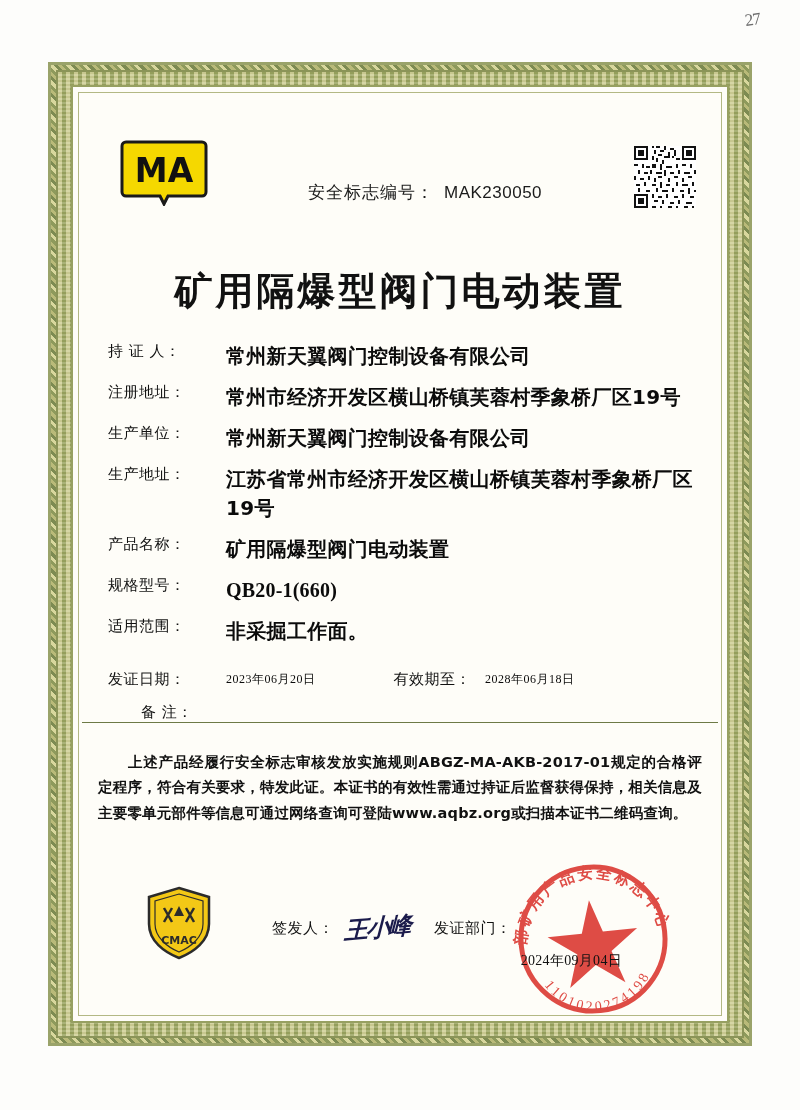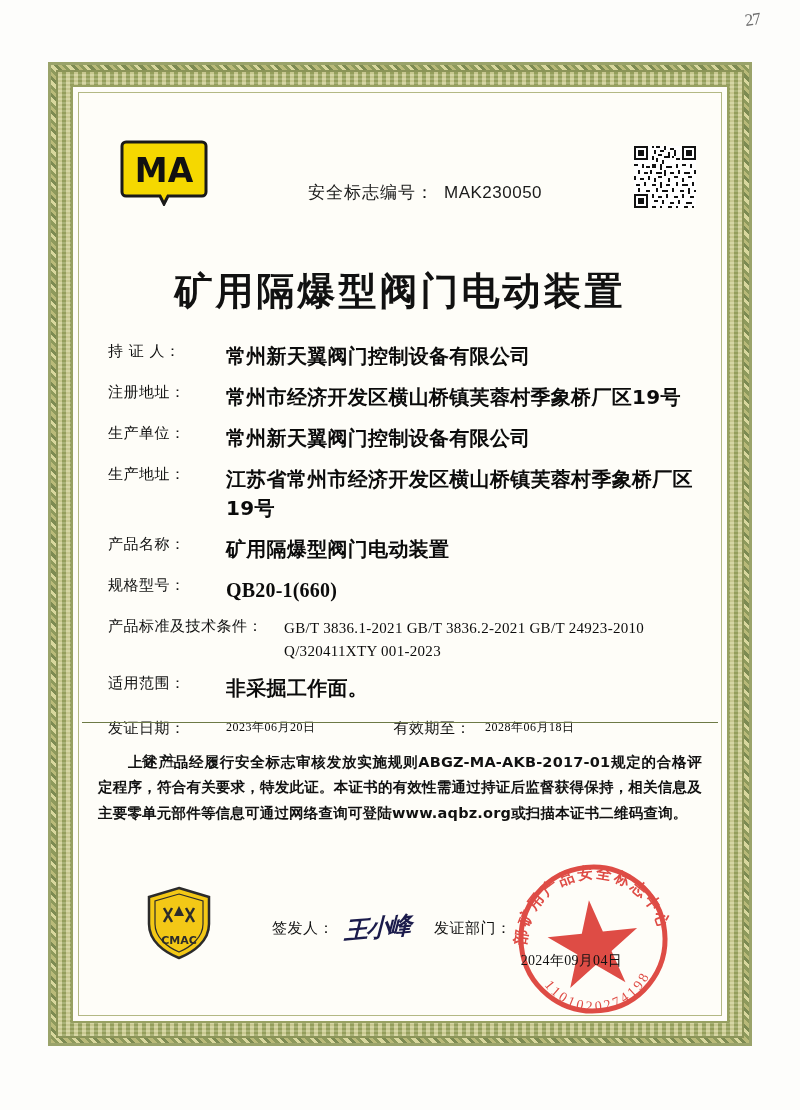--- a/index.html
+++ b/index.html
@@ -171,21 +171,22 @@
     font-family: "Liberation Serif", serif;
     font-weight: normal;
     font-size: 15px;
     line-height: 1.5;
     padding-left: 24px;
   }
 
   
   .date-row {
     display: flex;
-    margin-top: 16px;
+    align-items: center;
+    margin-top: 24px;
     margin-bottom: 12px;
   }
   .date-row .field-label { width: 118px; flex: 0 0 118px; }
   .date-value {
     font-family: "Liberation Serif", serif;
     font-size: 12px;
     color: #0b0b0b;
     letter-spacing: 0.5px;
   }
   .expiry-label {
@@ -428,24 +429,20 @@
       <div class="field-row">
         <div class="field-label">产品名称：</div>
         <div class="field-value">矿用隔爆型阀门电动装置</div>
       </div>
 
       <div class="field-row">
         <div class="field-label">规格型号：</div>
         <div class="field-value mono">QB20-1(660)</div>
       </div>
 
-      <div class="field-row">
-        <div class="field-label wide">产品标准及技术条件：</div>
-        <div class="field-value std">GB/T 3836.1-2021 GB/T 3836.2-2021 GB/T 24923-2010 Q/320411XTY 001-2023</div>
-      </div>
 
       <div class="field-row">
         <div class="field-label">适用范围：</div>
         <div class="field-value">非采掘工作面。</div>
       </div>
 
       <div class="date-row">
         <div class="field-label">发证日期：</div>
         <div class="date-value">2023年06月20日</div>
         <div class="expiry-label">有效期至：</div>

